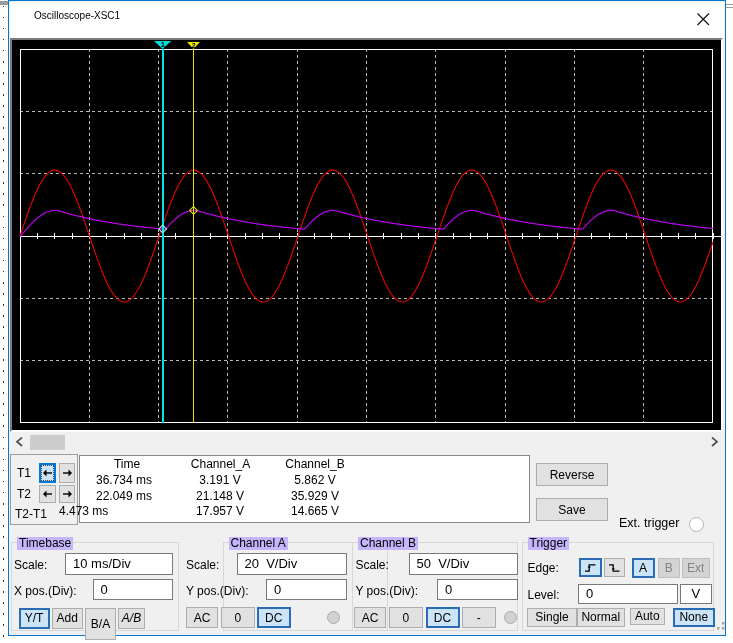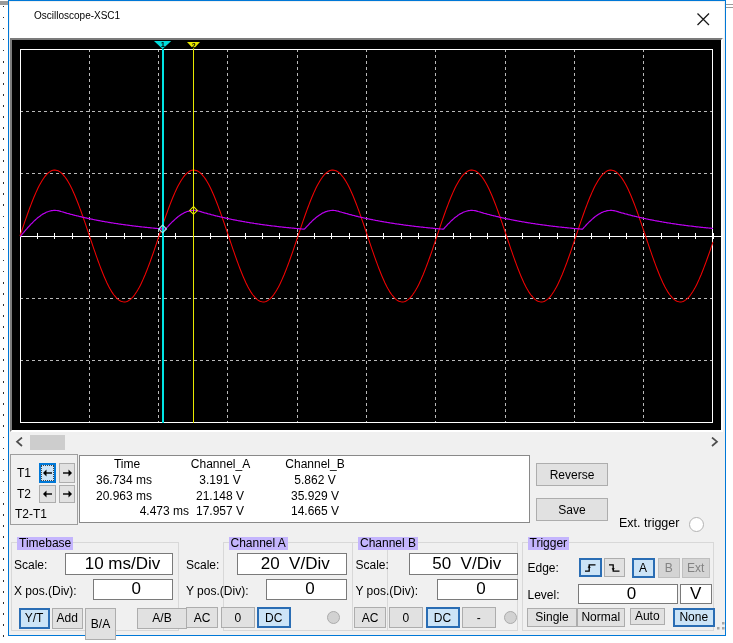--- a/index.html
+++ b/index.html
@@ -1,19 +1,19 @@
 <!DOCTYPE html>
 <html><head><meta charset="utf-8"><style>
 *{margin:0;padding:0;box-sizing:border-box;}
 body{width:733px;height:643px;position:relative;background:#fff;font-family:"Liberation Sans",sans-serif;overflow:hidden;}
 .abs{position:absolute;}
 .btn{position:absolute;background:#e1e1e1;border:1px solid #adadad;font-size:12px;color:#000;text-align:center;display:flex;align-items:center;justify-content:center;}
 .btn.sel{background:#cce4f7;border:2px solid #2a6db4;}
 .btn.dis{background:#d4d4d4;border:1px solid #bfbfbf;color:#838383;}
-.inp{position:absolute;background:#fff;border:1px solid #7a7a7a;font-size:17px;color:#000;display:flex;align-items:center;justify-content:center;}
+.inp{position:absolute;background:#fff;border:1px solid #7a7a7a;font-size:13px;color:#000;display:flex;align-items:center;}
 .gb{position:absolute;border:1px solid #d8d8d8;}
 .gblab{position:absolute;top:-6px;left:5px;background:#c4b5fd;padding:0 2px;font-size:12px;color:#000;line-height:13px;}
 .lab{position:absolute;font-size:12px;color:#000;white-space:nowrap;}
 </style></head><body>
 
 <div class="abs" style="left:0;top:0;width:8px;height:643px;background:#fff;">
     <i class="abs" style="left:2.7px;top:5.5px;width:1.8px;height:1.8px;background:#2e2e2e;"></i>
     <i class="abs" style="left:2.7px;top:16.6px;width:1.8px;height:1.8px;background:#2e2e2e;"></i>
     <i class="abs" style="left:2.7px;top:27.6px;width:1.8px;height:1.8px;background:#2e2e2e;"></i>
     <i class="abs" style="left:2.7px;top:38.7px;width:1.8px;height:1.8px;background:#2e2e2e;"></i>
@@ -187,22 +187,22 @@
 <div class="btn" style="left:59px;top:485px;width:16px;height:18px;">
     <svg width="11" height="10">
       <path d="M1,5 H8" stroke="#000" stroke-width="1.4" fill="none"></path>
       <path d="M6.5,1.6 L10,5 L6.5,8.4 Z" fill="#000"></path>
     </svg>
   </div>
 
 <div class="abs" style="left:79px;top:455px;width:451px;height:68px;background:#fff;border:1px solid #898989;"></div>
 <div class="abs lab" style="left:62px;top:457px;width:130px;text-align:center;">Time</div>
 <div class="abs lab" style="left:59px;top:473px;width:130px;text-align:center;">36.734 ms</div>
-<div class="abs lab" style="left:59px;top:488.5px;width:130px;text-align:center;">20.963 ms</div>
-<div class="abs lab" style="left:59px;top:504px;width:130px;text-align:right;">4.473 ms</div>
+<div class="abs lab" style="left:59px;top:488.5px;width:130px;text-align:center;">22.049 ms</div>
+<div class="abs lab" style="left:59px;top:504px;width:130px;text-align:left;">4.473 ms</div>
 <div class="abs lab" style="left:155.5px;top:457px;width:130px;text-align:center;">Channel_A</div>
 <div class="abs lab" style="left:155px;top:473px;width:130px;text-align:center;">3.191 V</div>
 <div class="abs lab" style="left:155px;top:488.5px;width:130px;text-align:center;">21.148 V</div>
 <div class="abs lab" style="left:155px;top:504px;width:130px;text-align:center;">17.957 V</div>
 <div class="abs lab" style="left:250px;top:457px;width:130px;text-align:center;">Channel_B</div>
 <div class="abs lab" style="left:250px;top:473px;width:130px;text-align:center;">5.862 V</div>
 <div class="abs lab" style="left:250px;top:488.5px;width:130px;text-align:center;">35.929 V</div>
 <div class="abs lab" style="left:250px;top:504px;width:130px;text-align:center;">14.665 V</div>
 
 <div class="btn" style="left:536px;top:463px;width:72px;height:23px;">Reverse</div>
@@ -227,21 +227,21 @@
 <div class="inp" style="left:65px;top:552.5px;width:108px;height:22px;">
     <span style="margin-left:7px;">10 ms/Div</span>
   </div>
 <div class="abs lab" style="left:14px;top:584px;">X pos.(Div):</div>
 <div class="inp" style="left:92.5px;top:578.5px;width:80.5px;height:21.5px;">
     <span style="margin-left:7px;">0</span>
   </div>
 <div class="btn sel" style="left:18.5px;top:607.5px;width:31px;height:21px;">Y/T</div>
 <div class="btn" style="left:52px;top:607.5px;width:30.5px;height:21px;">Add</div>
 <div class="btn" style="left:85px;top:607.5px;width:31px;height:32px;">B/A</div>
-<div class="btn" style="left:137px;top:607.5px;width:50px;height:21px;">A/B</div>
+<div class="btn" style="left:118px;top:607.5px;width:27px;height:21px;font-style:italic;">A/B</div>
 
 <div class="abs lab" style="left:186px;top:558px;">Scale:</div>
 <div class="inp" style="left:236.5px;top:552.5px;width:110.5px;height:22px;">
     <span style="margin-left:7px;">20&nbsp;&nbsp;V/Div</span>
   </div>
 <div class="abs lab" style="left:186px;top:584px;">Y pos.(Div):</div>
 <div class="inp" style="left:266px;top:578.5px;width:81px;height:21.5px;">
     <span style="margin-left:7px;">0</span>
   </div>
 <div class="btn" style="left:186px;top:607px;width:32px;height:21px;">AC</div>

